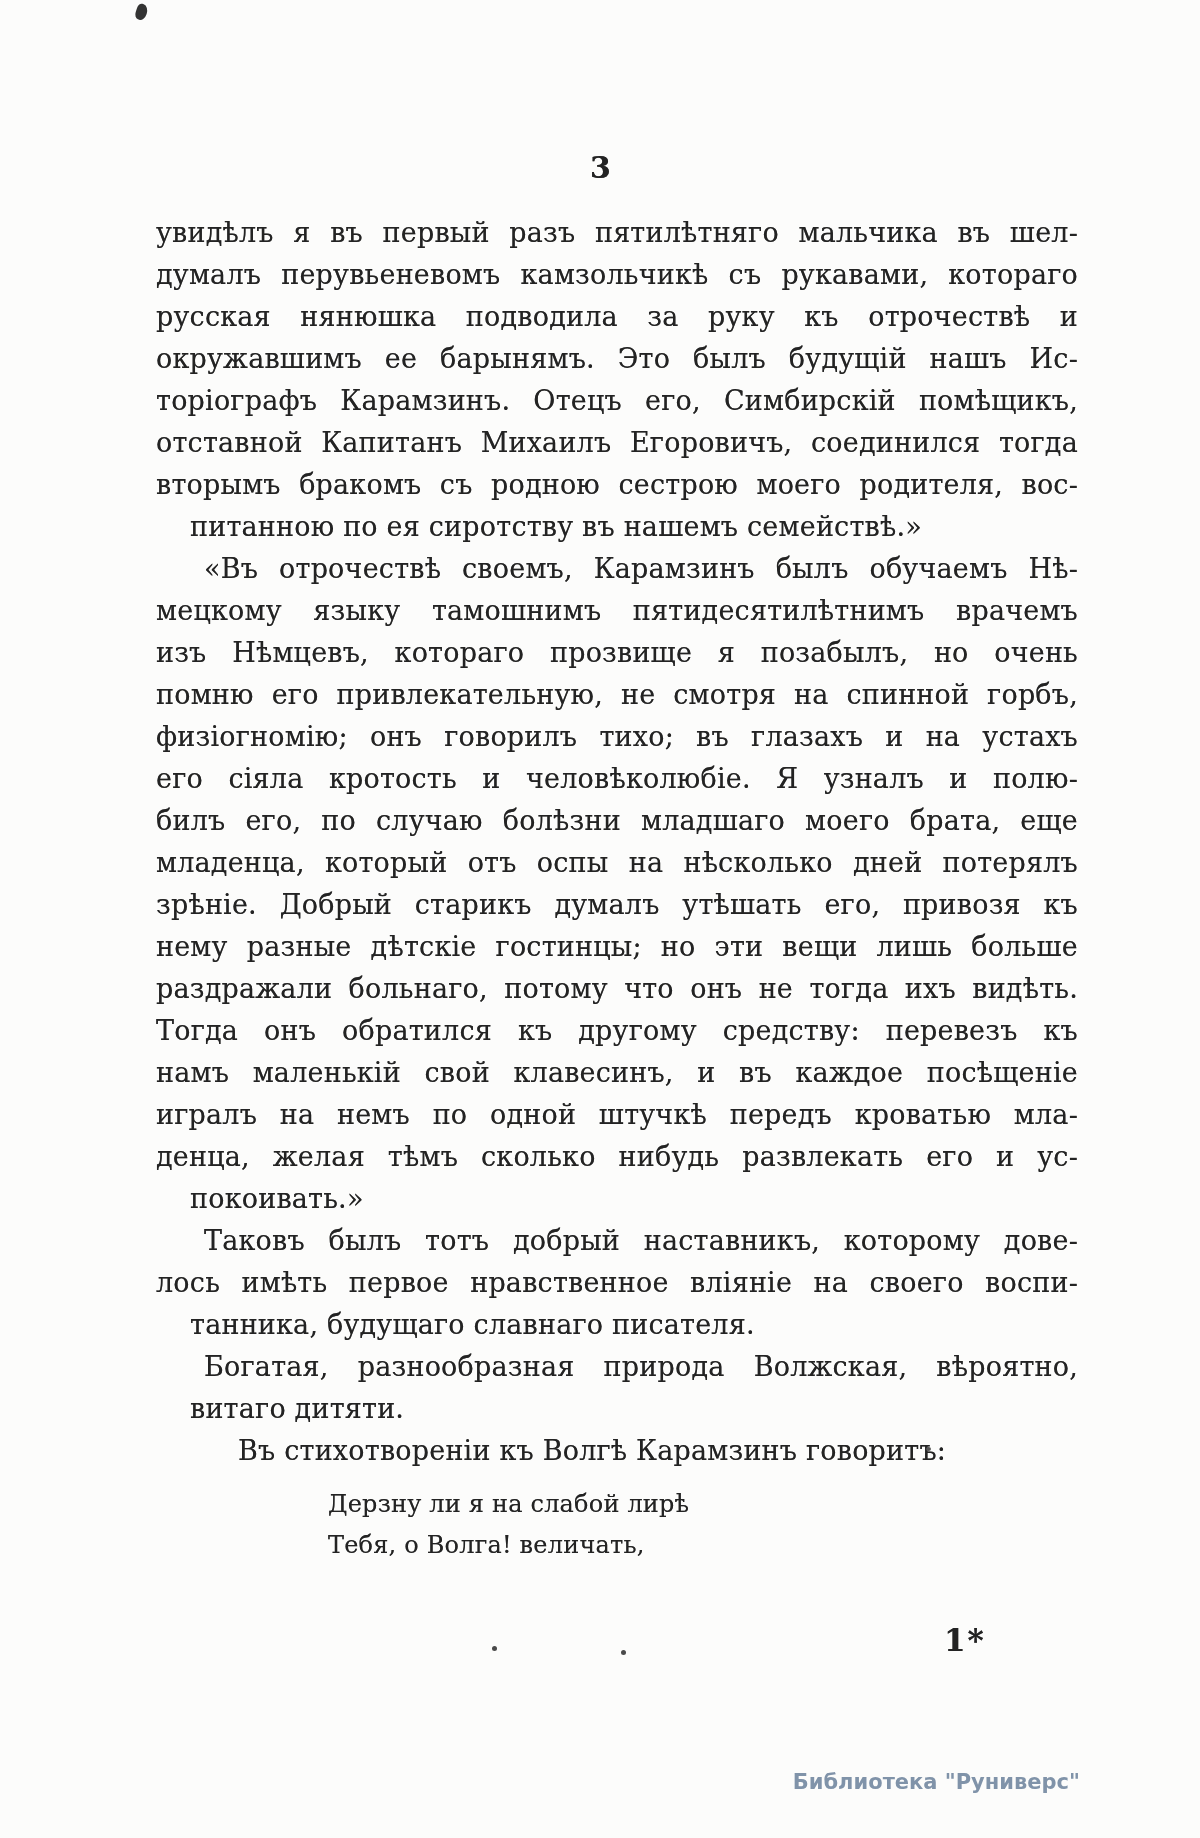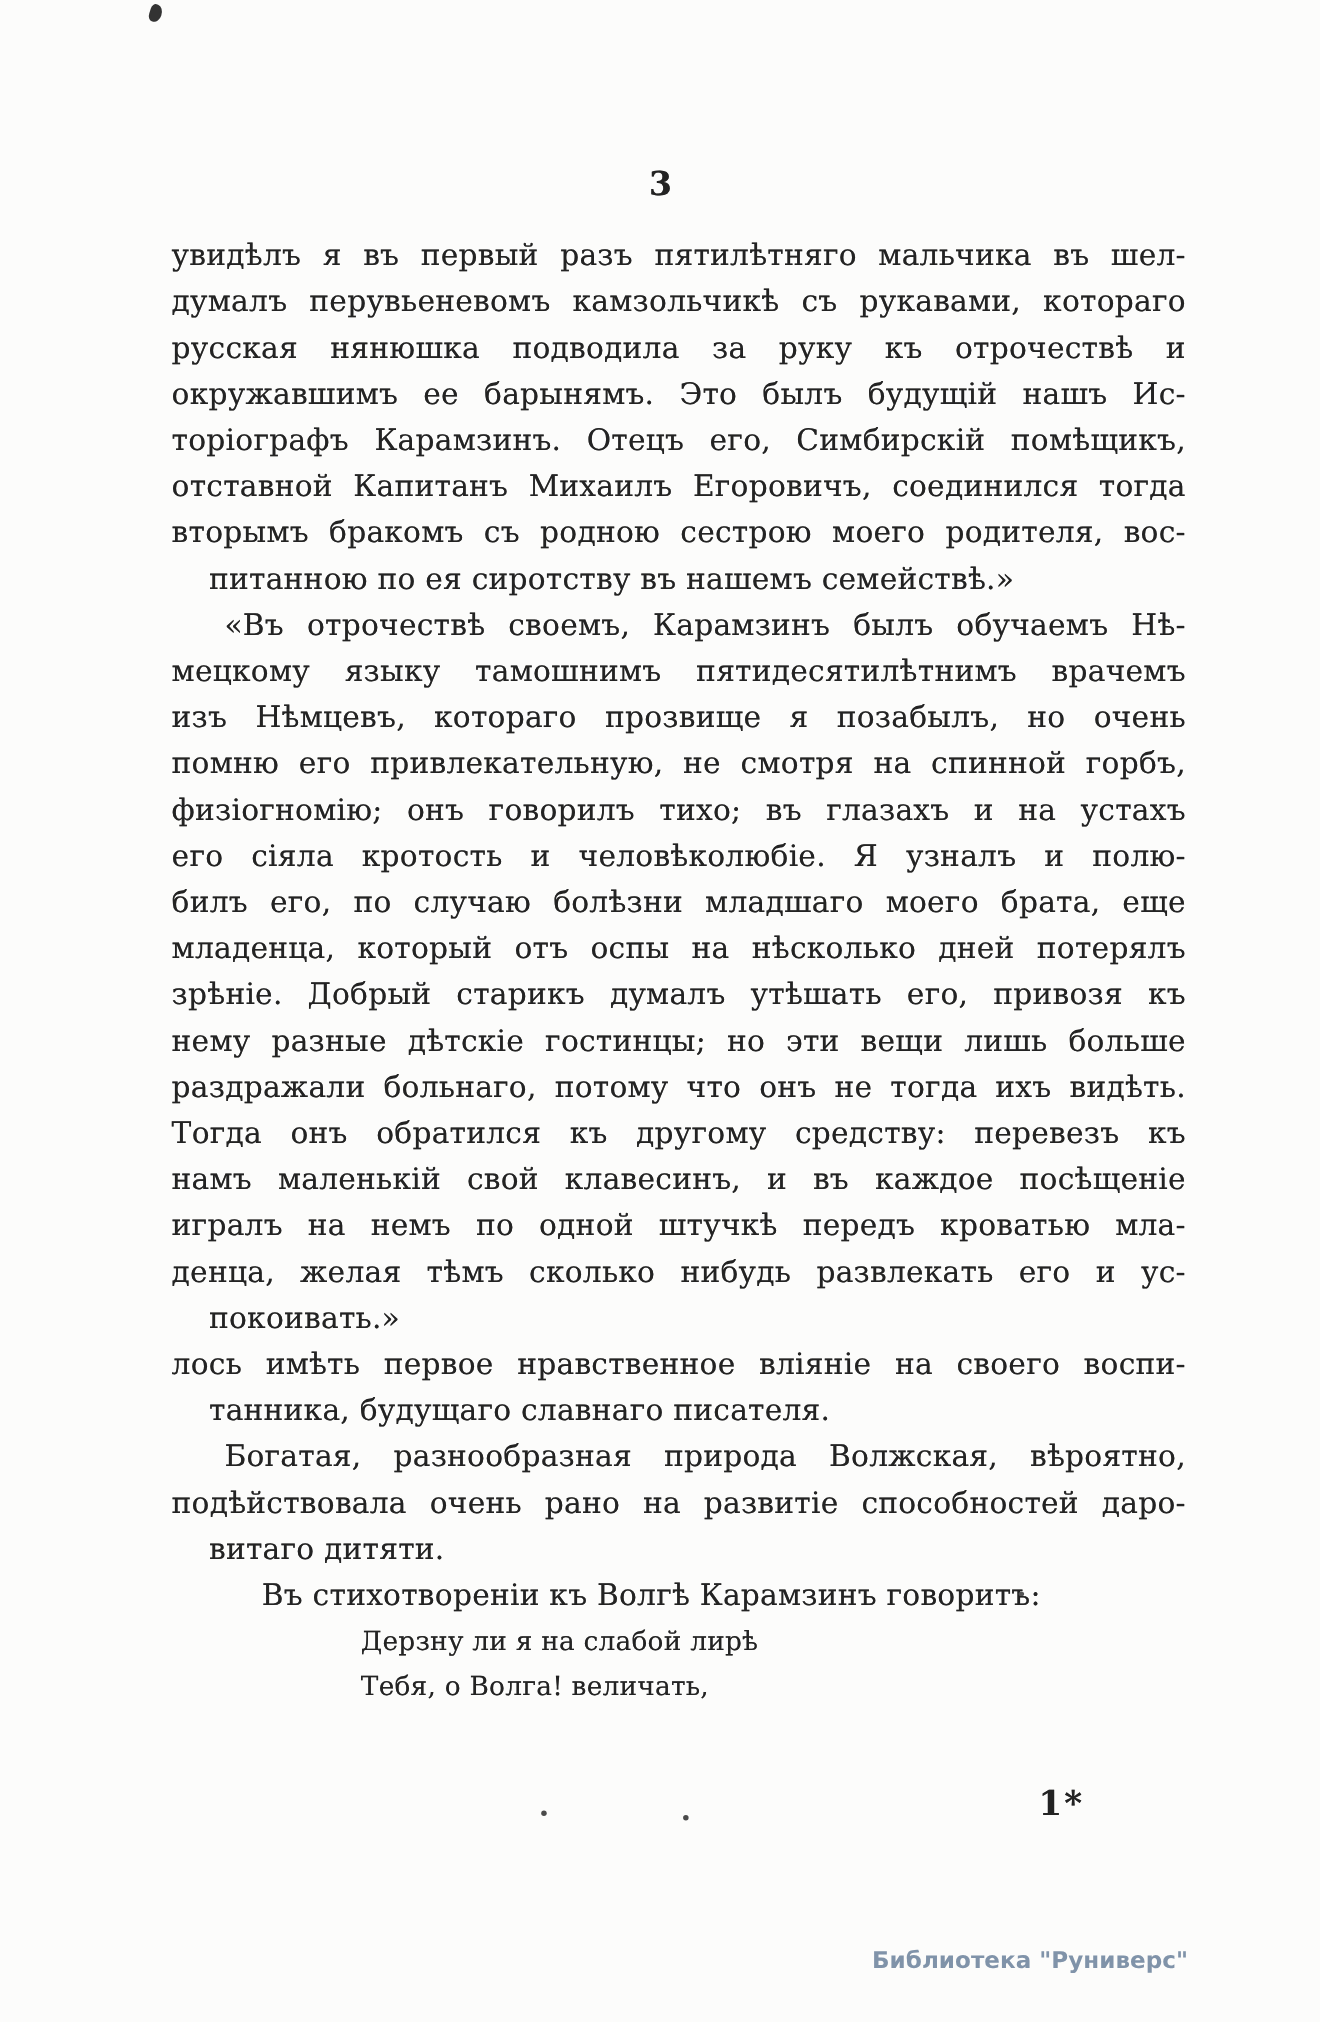--- a/index.html
+++ b/index.html
@@ -38,20 +38,21 @@
     text-align-last: justify;
   }
   .line.last {
     text-align-last: left;
     margin-left: 34px;
   }
   .line.indent {
     text-indent: 48px;
   }
   .verse {
+    margin-top: 12px;
     padding-left: 172px;
     font-size: 24px;
     line-height: 41px;
   }
   .sig-mark {
     position: absolute;
     top: 1622px;
     left: 944px;
     font-size: 31px;
     font-weight: bold;
@@ -103,24 +104,24 @@
         <div class="line">билъ его, по случаю болѣзни младшаго моего брата, еще</div>
         <div class="line">младенца, который отъ оспы на нѣсколько дней потерялъ</div>
         <div class="line">зрѣніе. Добрый старикъ думалъ утѣшать его, привозя къ</div>
         <div class="line">нему разные дѣтскіе гостинцы; но эти вещи лишь больше</div>
         <div class="line">раздражали больнаго, потому что онъ не тогда ихъ видѣть.</div>
         <div class="line">Тогда онъ обратился къ другому средству: перевезъ къ</div>
         <div class="line">намъ маленькій свой клавесинъ, и въ каждое посѣщеніе</div>
         <div class="line">игралъ на немъ по одной штучкѣ передъ кроватью мла-</div>
         <div class="line">денца, желая тѣмъ сколько нибудь развлекать его и ус-</div>
         <div class="line last">покоивать.»</div>
+        <div class="line indent">Таковъ былъ тотъ добрый наставникъ, которому дове-</div>
         <div class="line">лось имѣть первое нравственное вліяніе на своего воспи-</div>
         <div class="line last">танника, будущаго славнаго писателя.</div>
         <div class="line indent">Богатая, разнообразная природа Волжская, вѣроятно,</div>
-        <div class="line">подѣйствовала очень рано на развитіе способностей даро-</div>
         <div class="line last">витаго дитяти.</div>
         <div class="line last indent">Въ стихотвореніи къ Волгѣ Карамзинъ говоритъ:</div>
       </div>
     <div id="verse" class="verse">
         <div class="verse-line">Дерзну ли я на слабой лирѣ</div>
         <div class="verse-line">Тебя, о Волга! величать,</div>
       </div>
   </div>
 
   <div class="sig-mark">1*</div>

